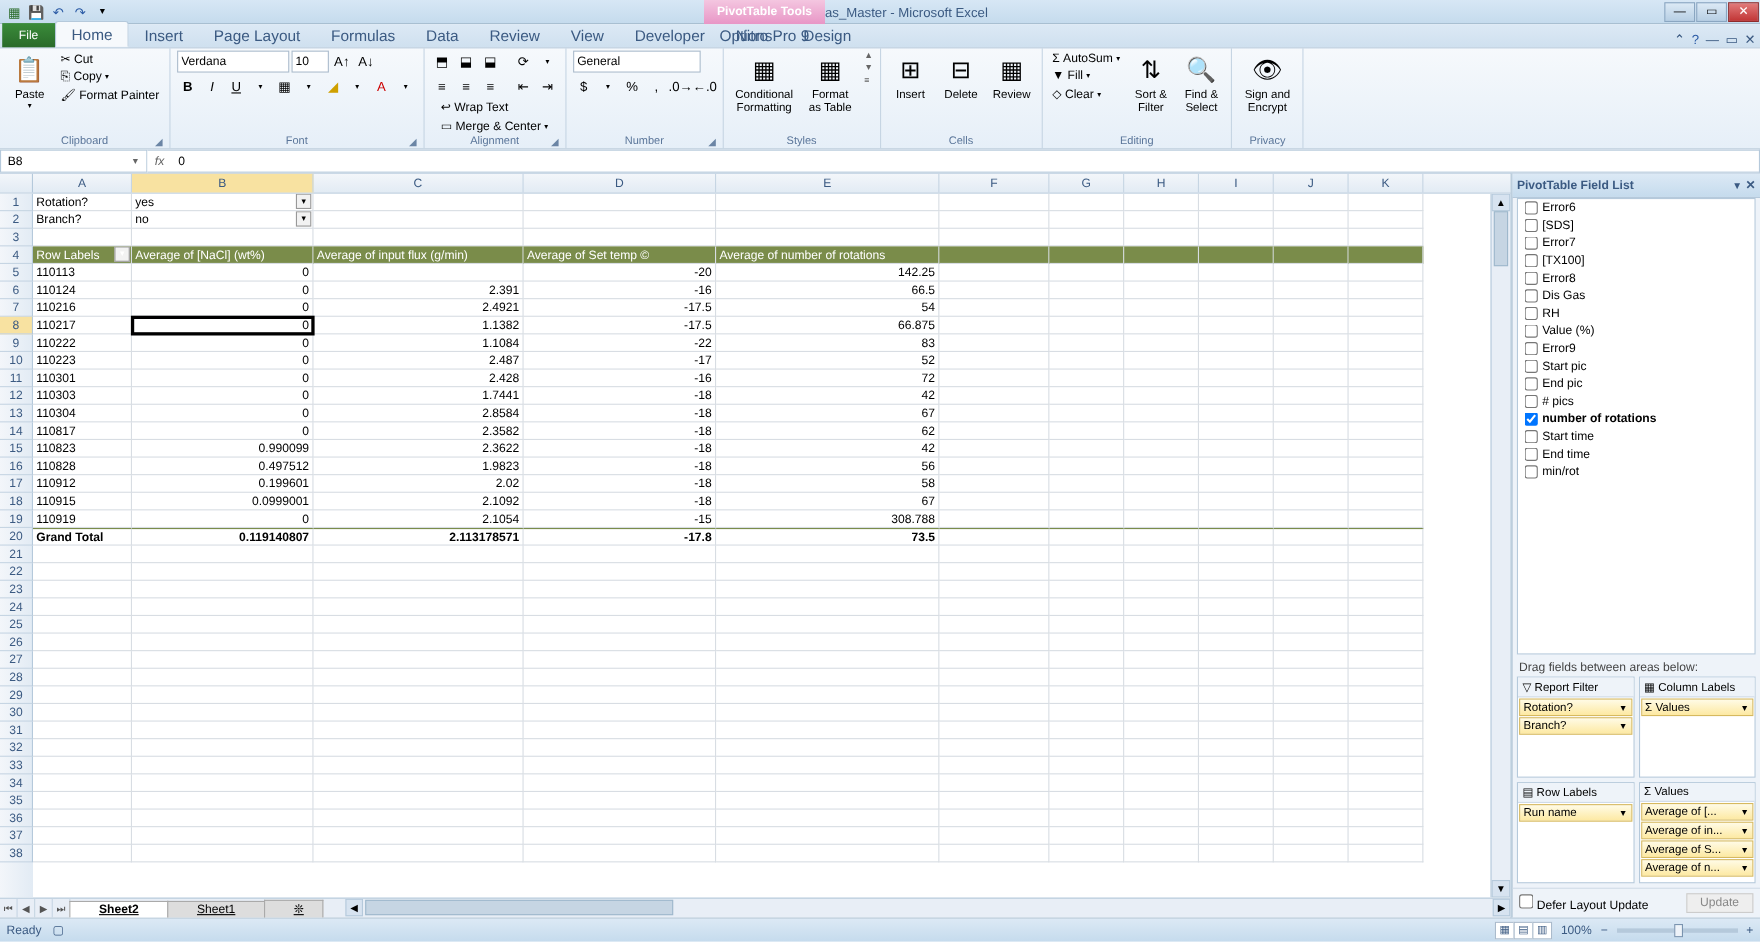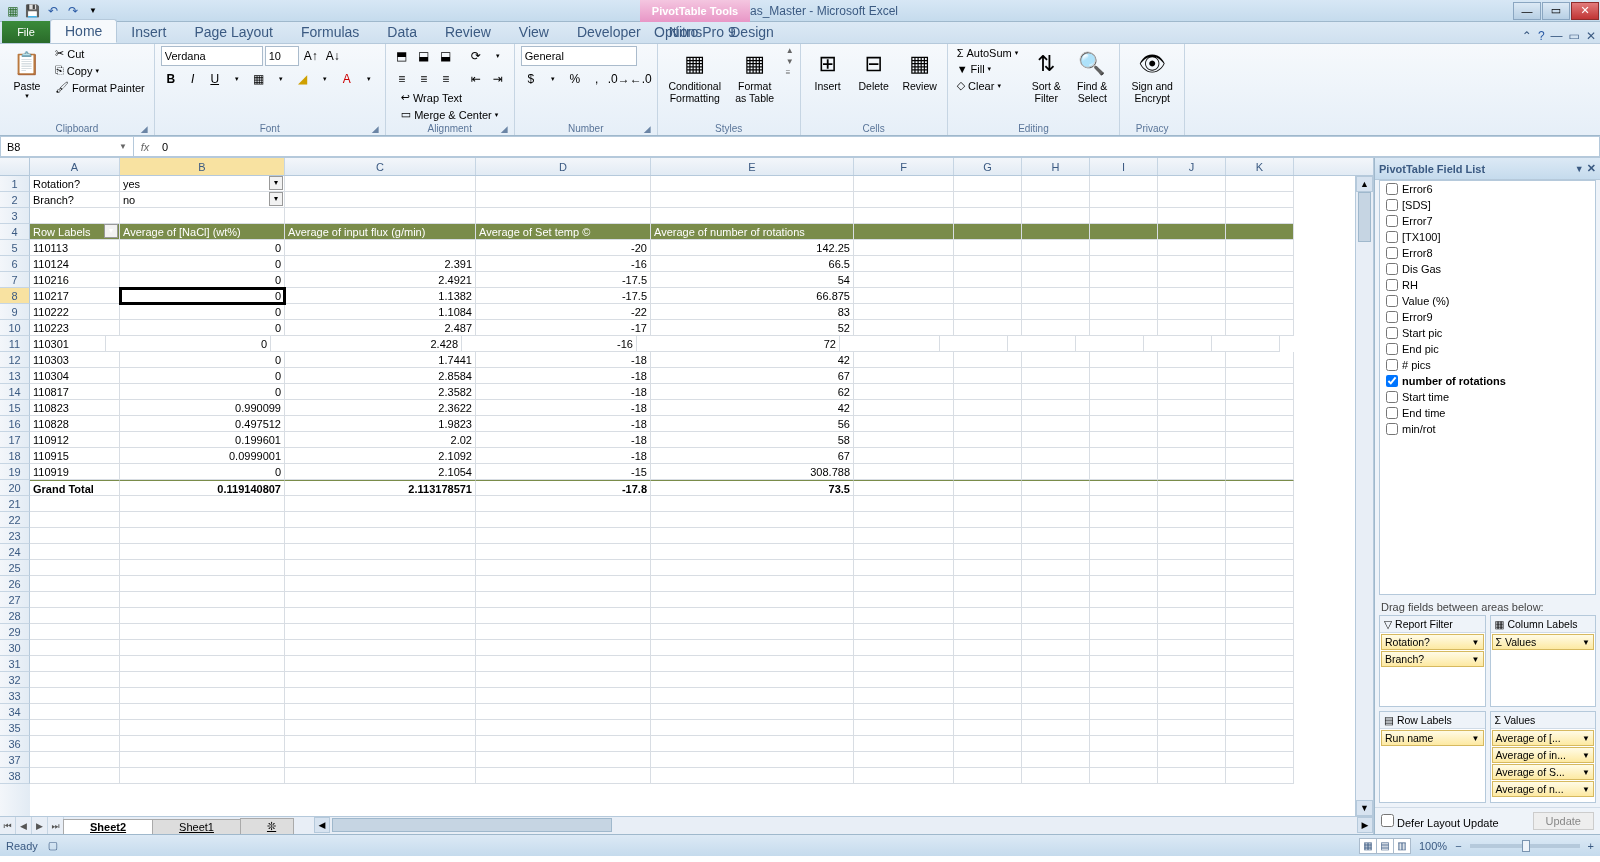--- a/index.html
+++ b/index.html
@@ -530,21 +530,21 @@
             <div class="cell r" style="width: 175px;">-17</div>
             <div class="cell r" style="width: 203px;">52</div>
             <div class="cell" style="width: 100px;"></div>
             <div class="cell" style="width: 68px;"></div>
             <div class="cell" style="width: 68px;"></div>
             <div class="cell" style="width: 68px;"></div>
             <div class="cell" style="width: 68px;"></div>
             <div class="cell" style="width: 68px;"></div>
           </div>
           <div class="row">
-            <div class="cell" style="width: 76px;">110301</div>
+            <div class="cell" style="width: 90px;">110301</div>
             <div class="cell r" style="width: 165px;">0</div>
             <div class="cell r" style="width: 191px;">2.428</div>
             <div class="cell r" style="width: 175px;">-16</div>
             <div class="cell r" style="width: 203px;">72</div>
             <div class="cell" style="width: 100px;"></div>
             <div class="cell" style="width: 68px;"></div>
             <div class="cell" style="width: 68px;"></div>
             <div class="cell" style="width: 68px;"></div>
             <div class="cell" style="width: 68px;"></div>
             <div class="cell" style="width: 68px;"></div>

